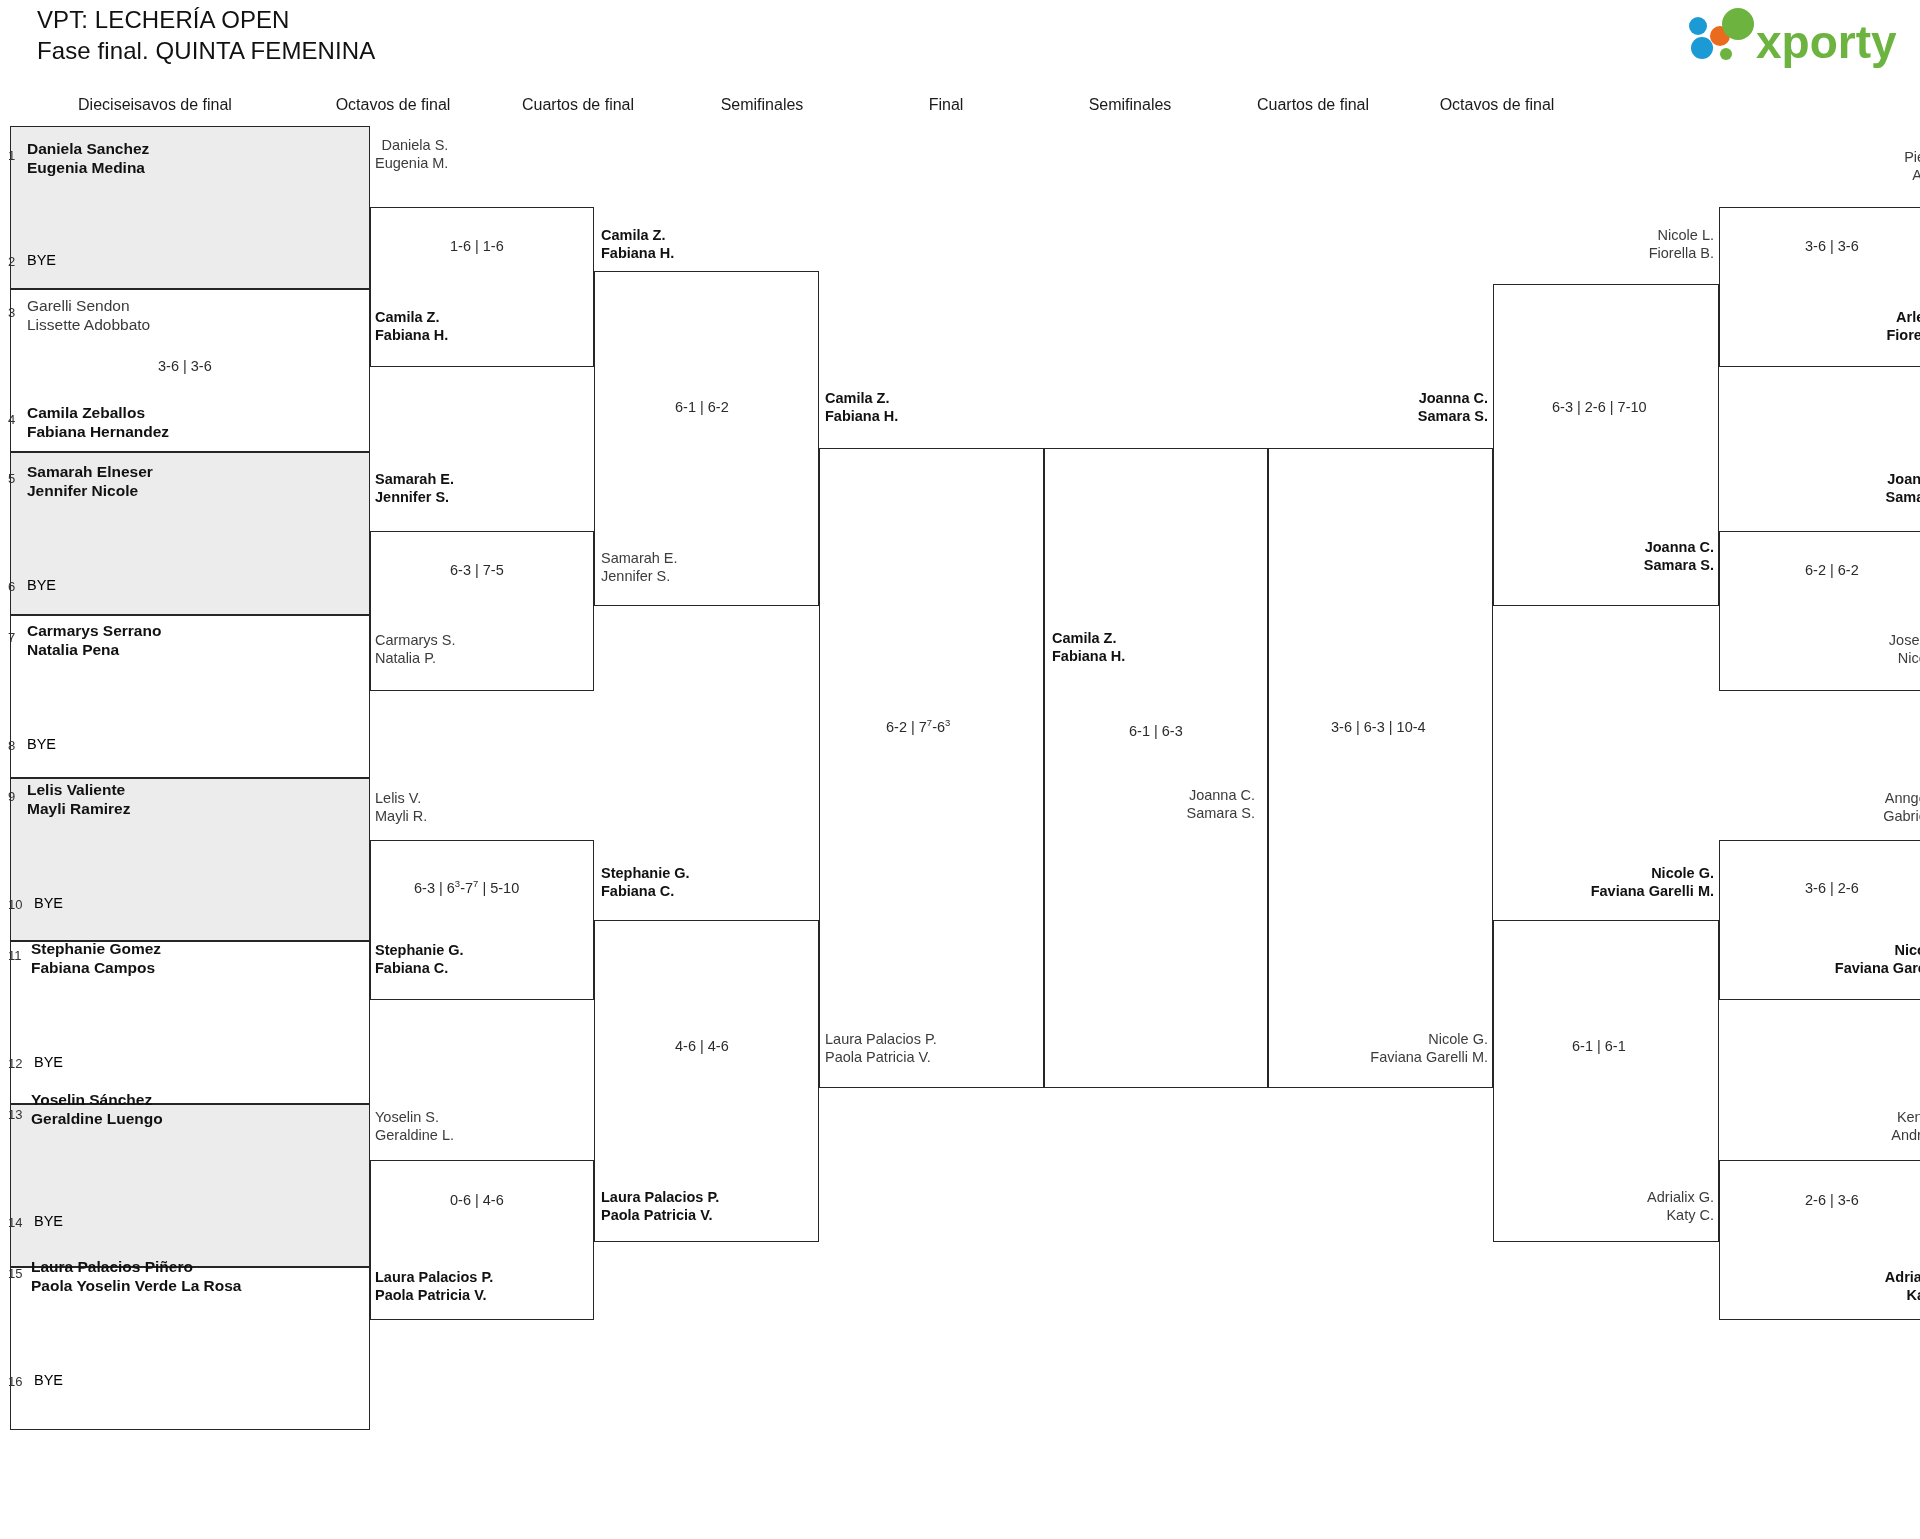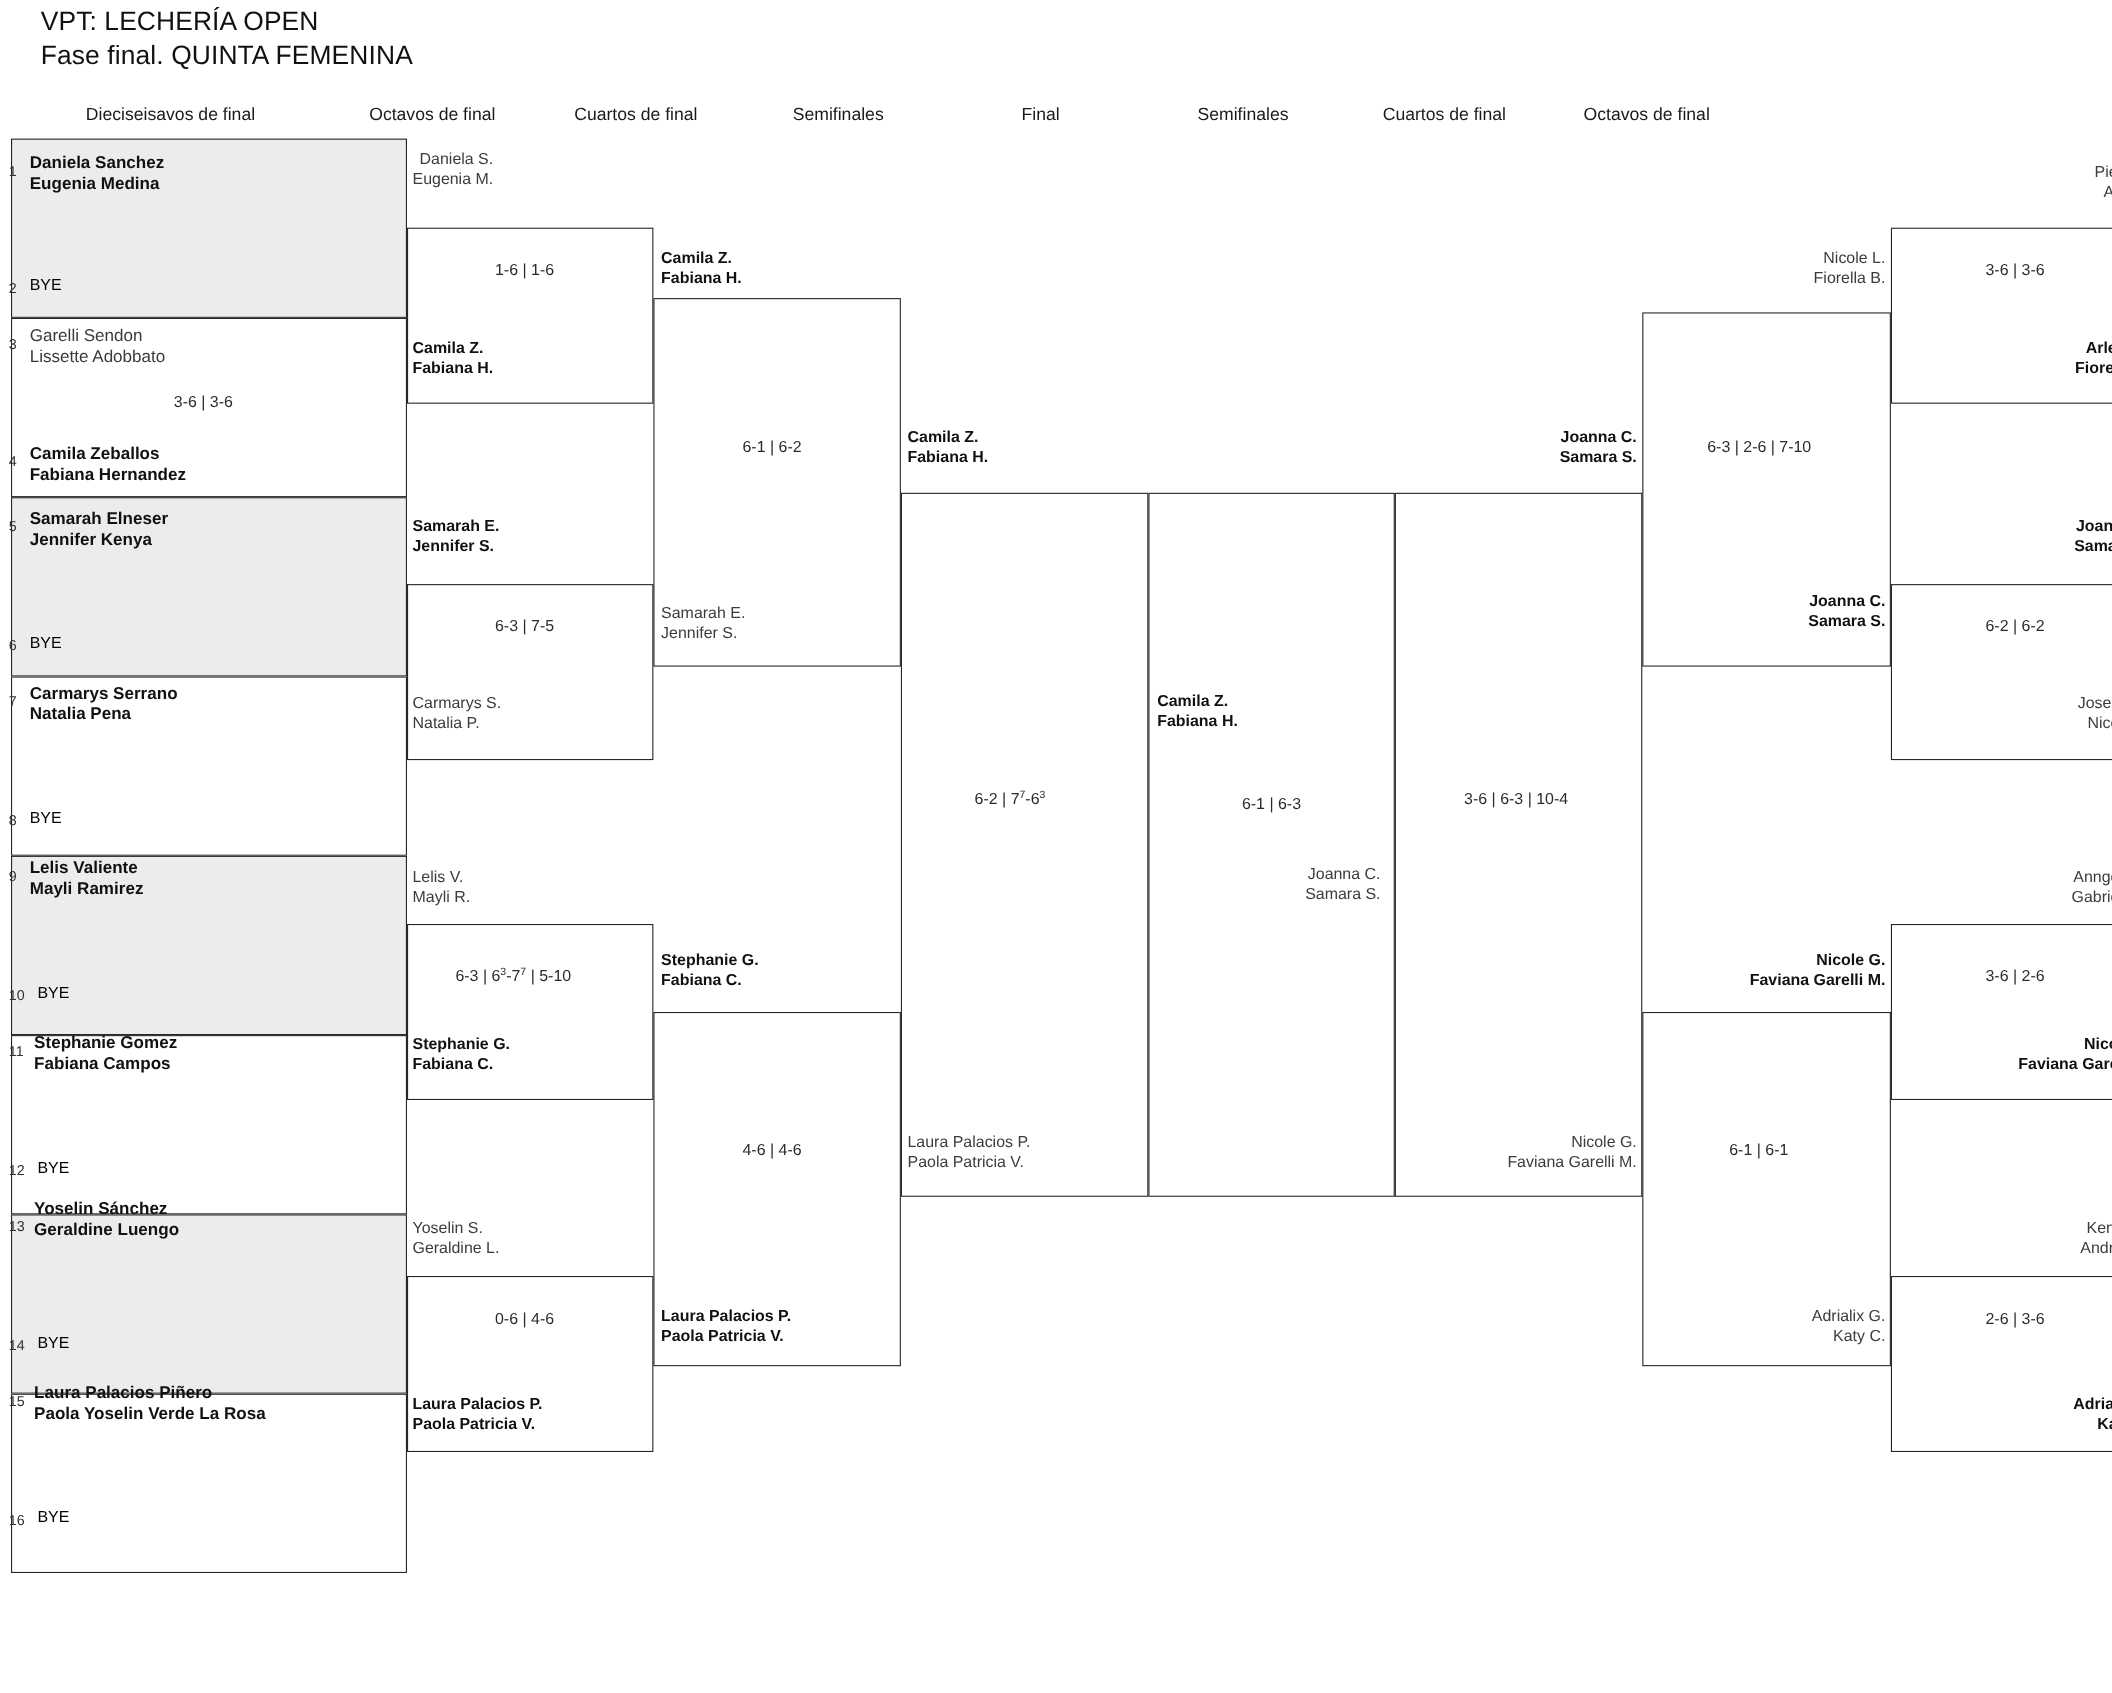--- a/index.html
+++ b/index.html
@@ -68,20 +68,30 @@
 </head>
 <body>
 
 <div id="root">
 
   <div class="title-block">
     <div class="title-line">VPT: LECHERÍA OPEN</div>
     <div class="title-line">Fase final. QUINTA FEMENINA</div>
   </div>
 
+  <div class="logo">
+    <svg width="230" height="62" viewBox="0 0 230 62">
+      <circle cx="18" cy="20" r="9" fill="#1b9ad6"></circle>
+      <circle cx="22" cy="42" r="11" fill="#1b9ad6"></circle>
+      <circle cx="40" cy="30" r="10" fill="#ea6a1e"></circle>
+      <circle cx="46" cy="48" r="6" fill="#6cb33f"></circle>
+      <circle cx="58" cy="18" r="16" fill="#6cb33f"></circle>
+      <text x="76" y="52" font-family="Liberation Sans, sans-serif" font-size="46" font-weight="700" fill="#6cb33f">xporty</text>
+    </svg>
+  </div>
 
   <div class="round-head" style="left:10px;width:290px;">Dieciseisavos de final</div>
   <div class="round-head" style="left:298px;width:190px;">Octavos de final</div>
   <div class="round-head" style="left:483px;width:190px;">Cuartos de final</div>
   <div class="round-head" style="left:667px;width:190px;">Semifinales</div>
   <div class="round-head" style="left:851px;width:190px;">Final</div>
   <div class="round-head" style="left:1035px;width:190px;">Semifinales</div>
   <div class="round-head" style="left:1218px;width:190px;">Cuartos de final</div>
   <div class="round-head" style="left:1402px;width:190px;">Octavos de final</div>
 
@@ -111,21 +121,21 @@
 
   <div class="seedno" style="top:412px;">4</div>
   <div class="r16names win" style="top:403px;">
     <div>Camila Zeballos</div>
     <div>Fabiana Hernandez</div>
   </div>
 
   <div class="seedno" style="top:471px;">5</div>
   <div class="r16names win" style="top:462px;">
     <div>Samarah Elneser</div>
-    <div>Jennifer Kenya</div>
+    <div>Jennifer Nicole</div>
   </div>
 
   <div class="seedno" style="top:579px;">6</div>
   <div class="byetext" style="left:27px; top:577px;">BYE</div>
 
   <div class="seedno" style="top:630px;">7</div>
   <div class="r16names win" style="top:621px;">
     <div>Carmarys Serrano</div>
     <div>Natalia Pena</div>
   </div>

